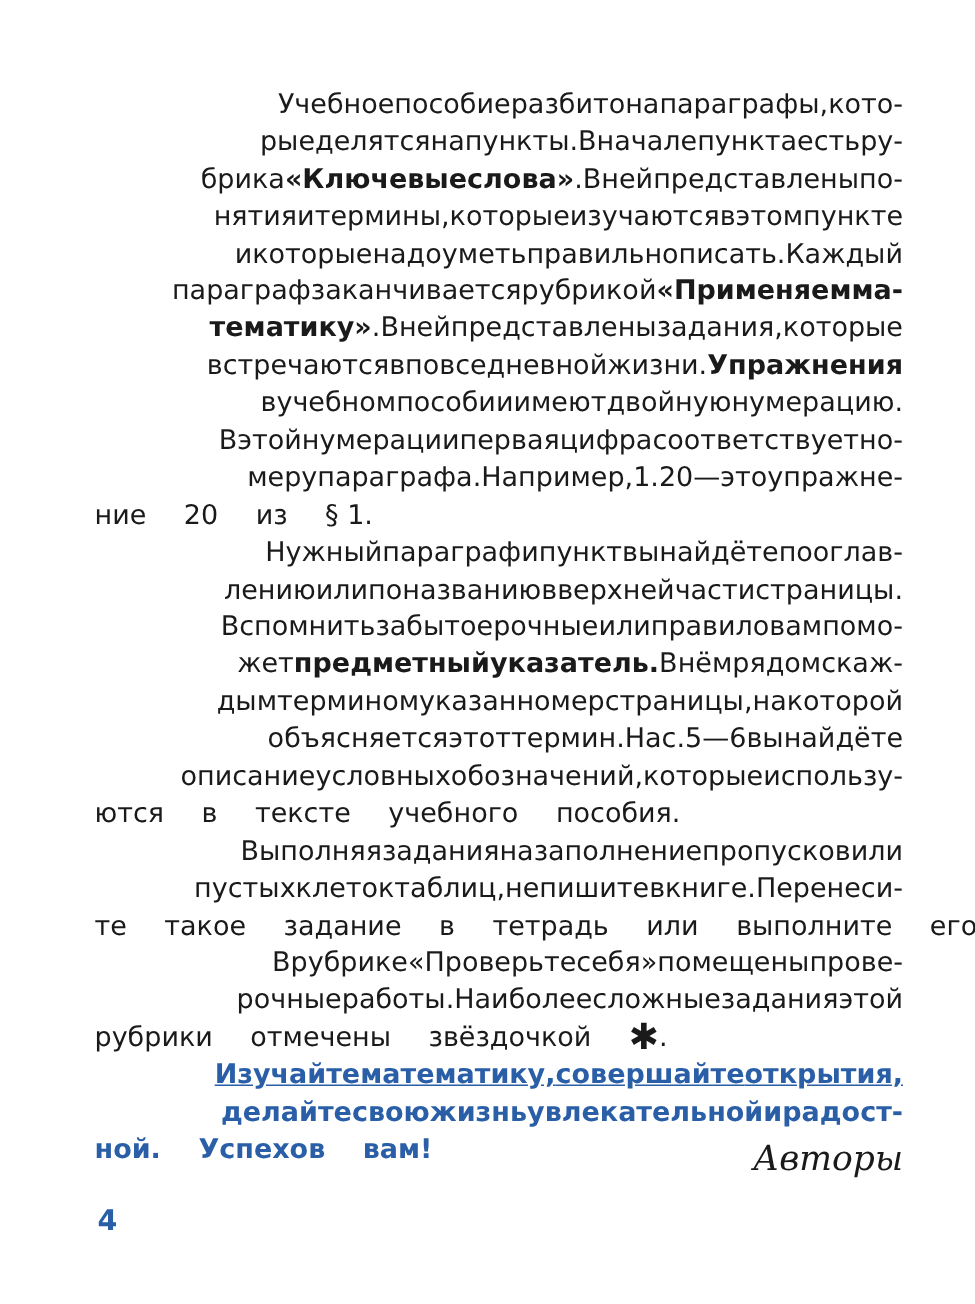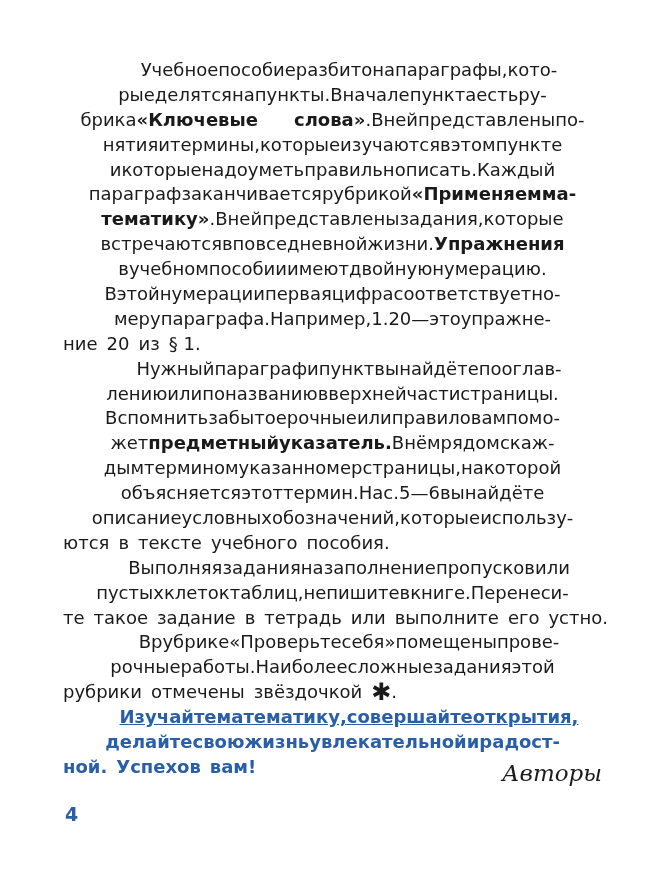--- a/index.html
+++ b/index.html
@@ -45,37 +45,37 @@
     position: absolute;
     left: 65px;
     top: 803px;
     font-size: 19px;
     font-weight: bold;
     color: #2a5fa8;
   }
   
   .jline {
     display: flex;
-    justify-content: center;
+    justify-content: flex-end;
     height: 24.9px;
     line-height: 24.9px;
     font-size: 18px;
     white-space: pre;
   }
   .jline.indent { padding-left: 33px; }
-  .jline.last { justify-content: flex-start; gap: 9px; }
+  .jline.last { justify-content: flex-start; gap: 25px; }
 </style>
 </head>
 <body>
 
 <div class="page" id="page-body">
     <div class="para-block">
       <div class="jline indent"><span><span>Учебное</span></span><span><span>пособие</span></span><span><span>разбито</span></span><span><span>на</span></span><span><span>параграфы,</span></span><span><span>кото-</span></span></div>
       <div class="jline"><span><span>рые</span></span><span><span>делятся</span></span><span><span>на</span></span><span><span>пункты.</span></span><span><span>В</span></span><span><span>начале</span></span><span><span>пункта</span></span><span><span>есть</span></span><span><span>ру-</span></span></div>
-      <div class="jline"><span><span>брика</span></span><span><span style="font-weight: bold;">«Ключевые</span></span><span><span style="font-weight: bold; margin-left: 36px;">слова»</span><span>.</span></span><span><span>В</span></span><span><span>ней</span></span><span><span>представлены</span></span><span><span>по-</span></span></div>
+      <div class="jline"><span><span>брика</span></span><span><span style="font-weight: bold;">«Ключевые</span></span><span><span style="font-weight: bold;">слова»</span><span>.</span></span><span><span>В</span></span><span><span>ней</span></span><span><span>представлены</span></span><span><span>по-</span></span></div>
       <div class="jline"><span><span>нятия</span></span><span><span>и</span></span><span><span>термины,</span></span><span><span>которые</span></span><span><span>изучаются</span></span><span><span>в</span></span><span><span>этом</span></span><span><span>пункте</span></span></div>
       <div class="jline"><span><span>и</span></span><span><span>которые</span></span><span><span>надо</span></span><span><span>уметь</span></span><span><span>правильно</span></span><span><span>писать.</span></span><span><span>Каждый</span></span></div>
       <div class="jline"><span><span>параграф</span></span><span><span>заканчивается</span></span><span><span>рубрикой</span></span><span><span style="font-weight: bold;">«Применяем</span></span><span><span style="font-weight: bold;">ма-</span></span></div>
       <div class="jline"><span><span style="font-weight: bold; margin-top: 40px;">тематику»</span><span>.</span></span><span><span>В</span></span><span><span>ней</span></span><span><span>представлены</span></span><span><span>задания,</span></span><span><span>которые</span></span></div>
       <div class="jline"><span><span>встречаются</span></span><span><span>в</span></span><span><span>повседневной</span></span><span><span>жизни.</span></span><span><span style="font-weight: bold;">Упражнения</span></span></div>
       <div class="jline"><span><span>в</span></span><span><span>учебном</span></span><span><span>пособии</span></span><span><span>имеют</span></span><span><span>двойную</span></span><span><span>нумерацию.</span></span></div>
       <div class="jline"><span><span>В</span></span><span><span>этой</span></span><span><span>нумерации</span></span><span><span>первая</span></span><span><span>цифра</span></span><span><span>соответствует</span></span><span><span>но-</span></span></div>
       <div class="jline"><span><span>меру</span></span><span><span>параграфа.</span></span><span><span>Например,</span></span><span><span>1.20</span></span><span><span>—</span></span><span><span>это</span></span><span><span>упражне-</span></span></div>
       <div class="jline last"><span><span>ние</span></span><span><span>20</span></span><span><span>из</span></span><span><span>§ 1.</span></span></div>
     </div>

